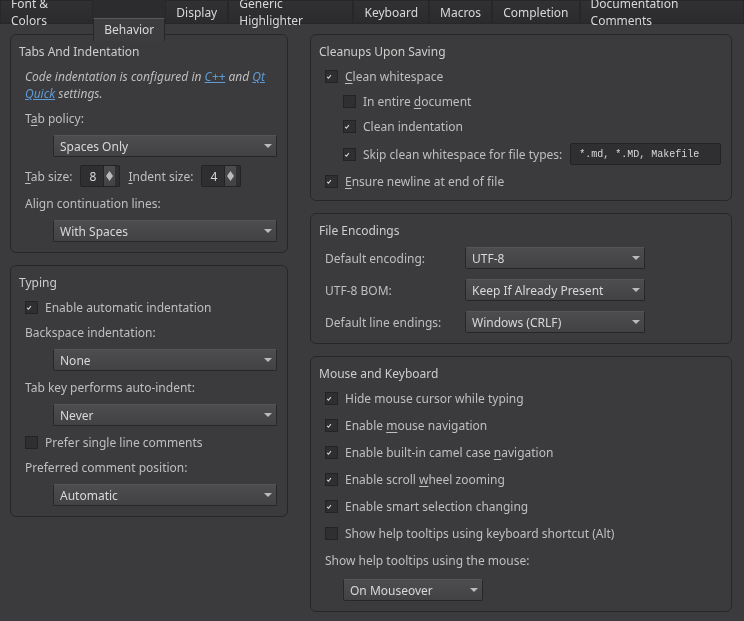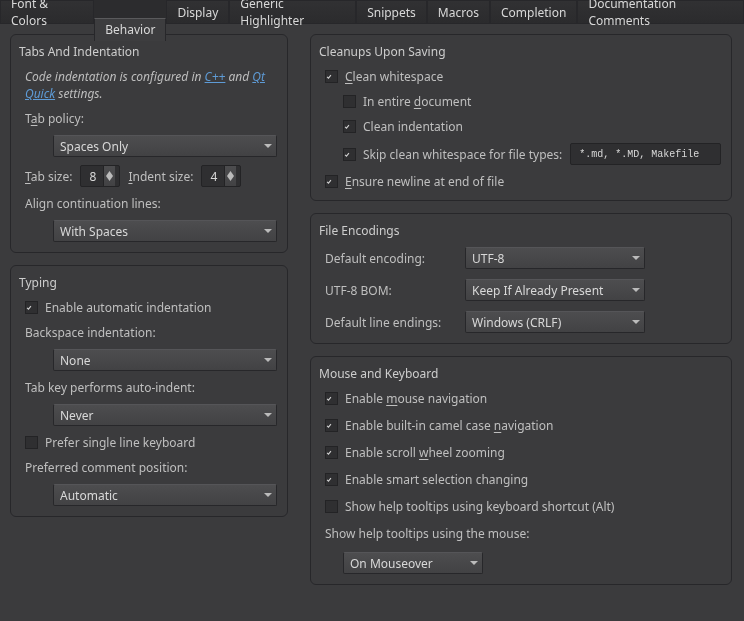--- a/index.html
+++ b/index.html
@@ -163,21 +163,21 @@
   <div class="tab active">
       <span>Behavior</span>
     </div>
   <div class="tab">
       <span>Display</span>
     </div>
   <div class="tab">
       <span>Generic Highlighter</span>
     </div>
   <div class="tab">
-      <span>Snippets</span>
+      <span>Keyboard</span>
     </div>
   <div class="tab">
       <span>Macros</span>
     </div>
   <div class="tab">
       <span>Completion</span>
     </div>
   <div class="tab">
       <span>Documentation Comments</span>
     </div>
@@ -271,21 +271,21 @@
             <span>Never</span>
             <span class="arrow">
                 <svg viewBox="0 0 8 8">
                   <path d="M0 2 L4 6 L8 2 Z"></path>
                 </svg>
               </span>
           </div>
         </div>
         <label class="chk">
           <span class="box"></span>
-          <span>Prefer single line keyboard</span>
+          <span>Prefer single line comments</span>
         </label>
         <div class="lbl">Preferred comment position:</div>
         <div style="padding-left:28px;">
           <div class="combo">
             <span>Automatic</span>
             <span class="arrow">
                 <svg viewBox="0 0 8 8">
                   <path d="M0 2 L4 6 L8 2 Z"></path>
                 </svg>
               </span>
@@ -384,20 +384,28 @@
 
     <div class="section">
       <div class="title">Mouse and Keyboard</div>
       <div class="section-body" style="gap:10px;">
         <label class="chk checked">
           <span class="box">
               <svg viewBox="0 0 11 11">
                 <path d="M2 6 L4.5 8.5 L9 3"></path>
               </svg>
             </span>
+          <span>Hide mouse cursor while typing</span>
+        </label>
+        <label class="chk checked">
+          <span class="box">
+              <svg viewBox="0 0 11 11">
+                <path d="M2 6 L4.5 8.5 L9 3"></path>
+              </svg>
+            </span>
           <span>Enable <u class="mn">m</u>ouse navigation</span>
         </label>
         <label class="chk checked">
           <span class="box">
               <svg viewBox="0 0 11 11">
                 <path d="M2 6 L4.5 8.5 L9 3"></path>
               </svg>
             </span>
           <span>Enable built-in camel case <u class="mn">n</u>avigation</span>
         </label>

